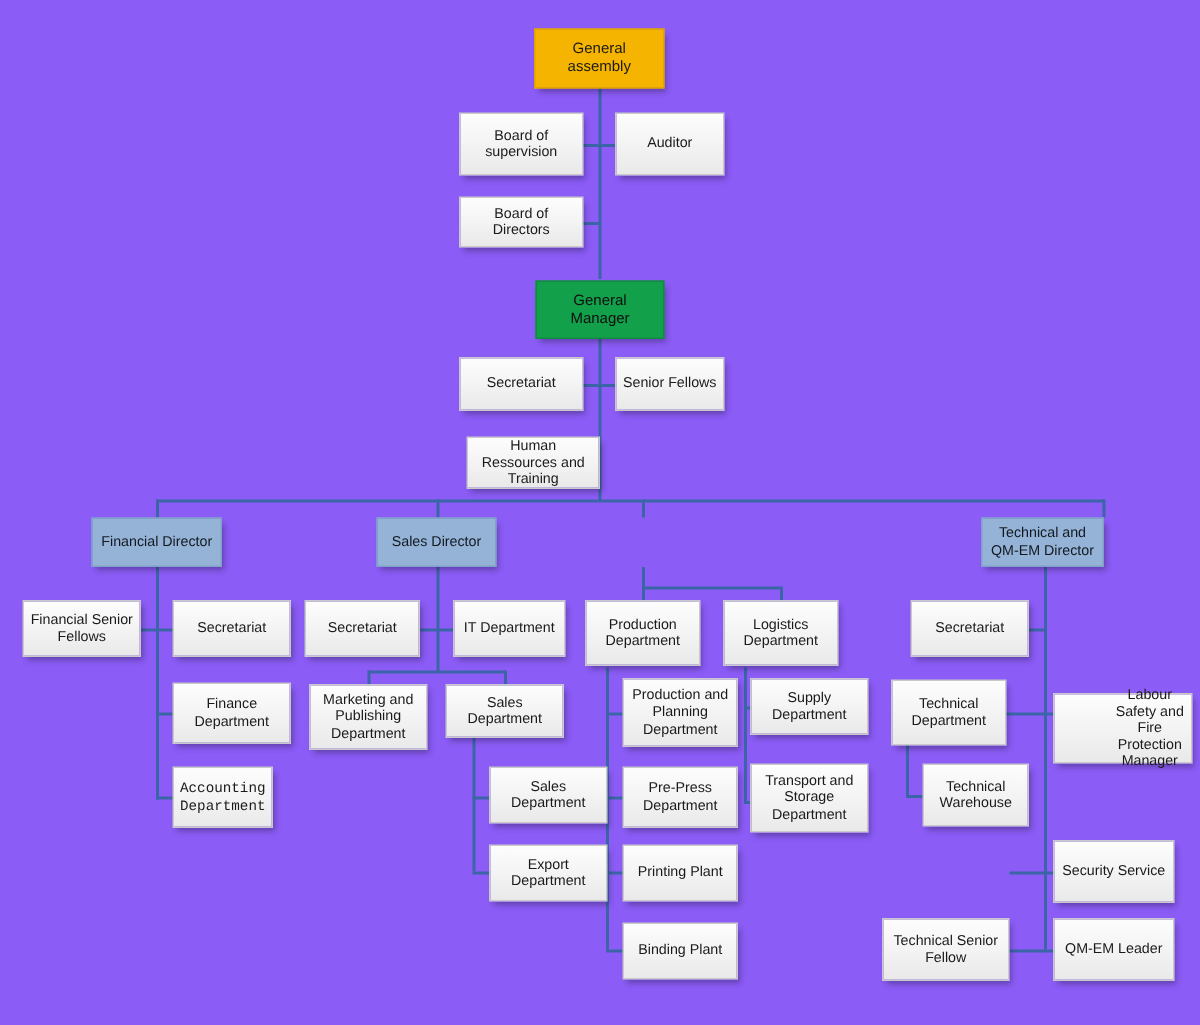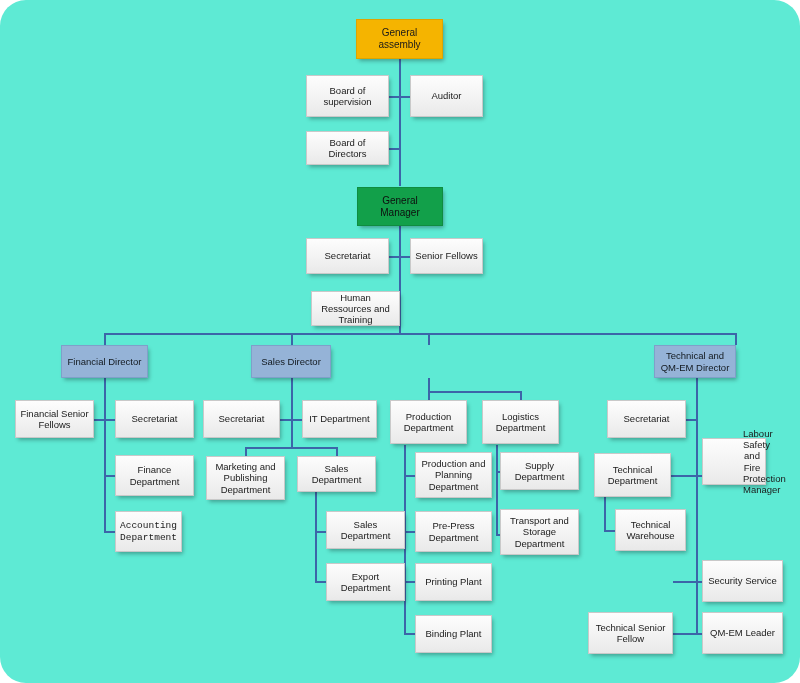--- a/index.html
+++ b/index.html
@@ -9,23 +9,22 @@
     background: #ffffff;
   }
   body {
     font-family: "Liberation Sans", sans-serif;
     -webkit-font-smoothing: antialiased;
   }
   #chart-canvas {
     position: relative;
     width: 800px;
     height: 683px;
-    background: #5eead4;
+    background: #8b5cf6;
     overflow: hidden;
-    border-radius: 26px;
   }
   
   .conn {
     position: absolute;
     background: #3C65A8;
   }
   .conn-h { height: 2px; }
   .conn-v { width: 2px; }
 
   
@@ -262,21 +261,21 @@
   </div>
 
   <div class="node plain" style="left:607px; top:400px; width:79px; height:38px;">
     <span>Secretariat</span>
   </div>
 
   <div class="node plain" style="left:594px; top:453px; width:77px; height:44px;">
     <span>Technical Department</span>
   </div>
 
-  <div class="node plain" style="left:702px; top:438px; width:64px; height:47px;padding-left:40px;">
+  <div class="node plain" style="left:702px; top:462px; width:93px; height:47px;padding-left:40px;">
     <span>Labour Safety and Fire Protection Manager</span>
   </div>
 
   <div class="node plain" style="left:615px; top:509px; width:71px; height:42px;">
     <span>Technical Warehouse</span>
   </div>
 
 
   <div class="node plain" style="left:702px; top:560px; width:81px; height:42px;">
     <span>Security Service</span>

